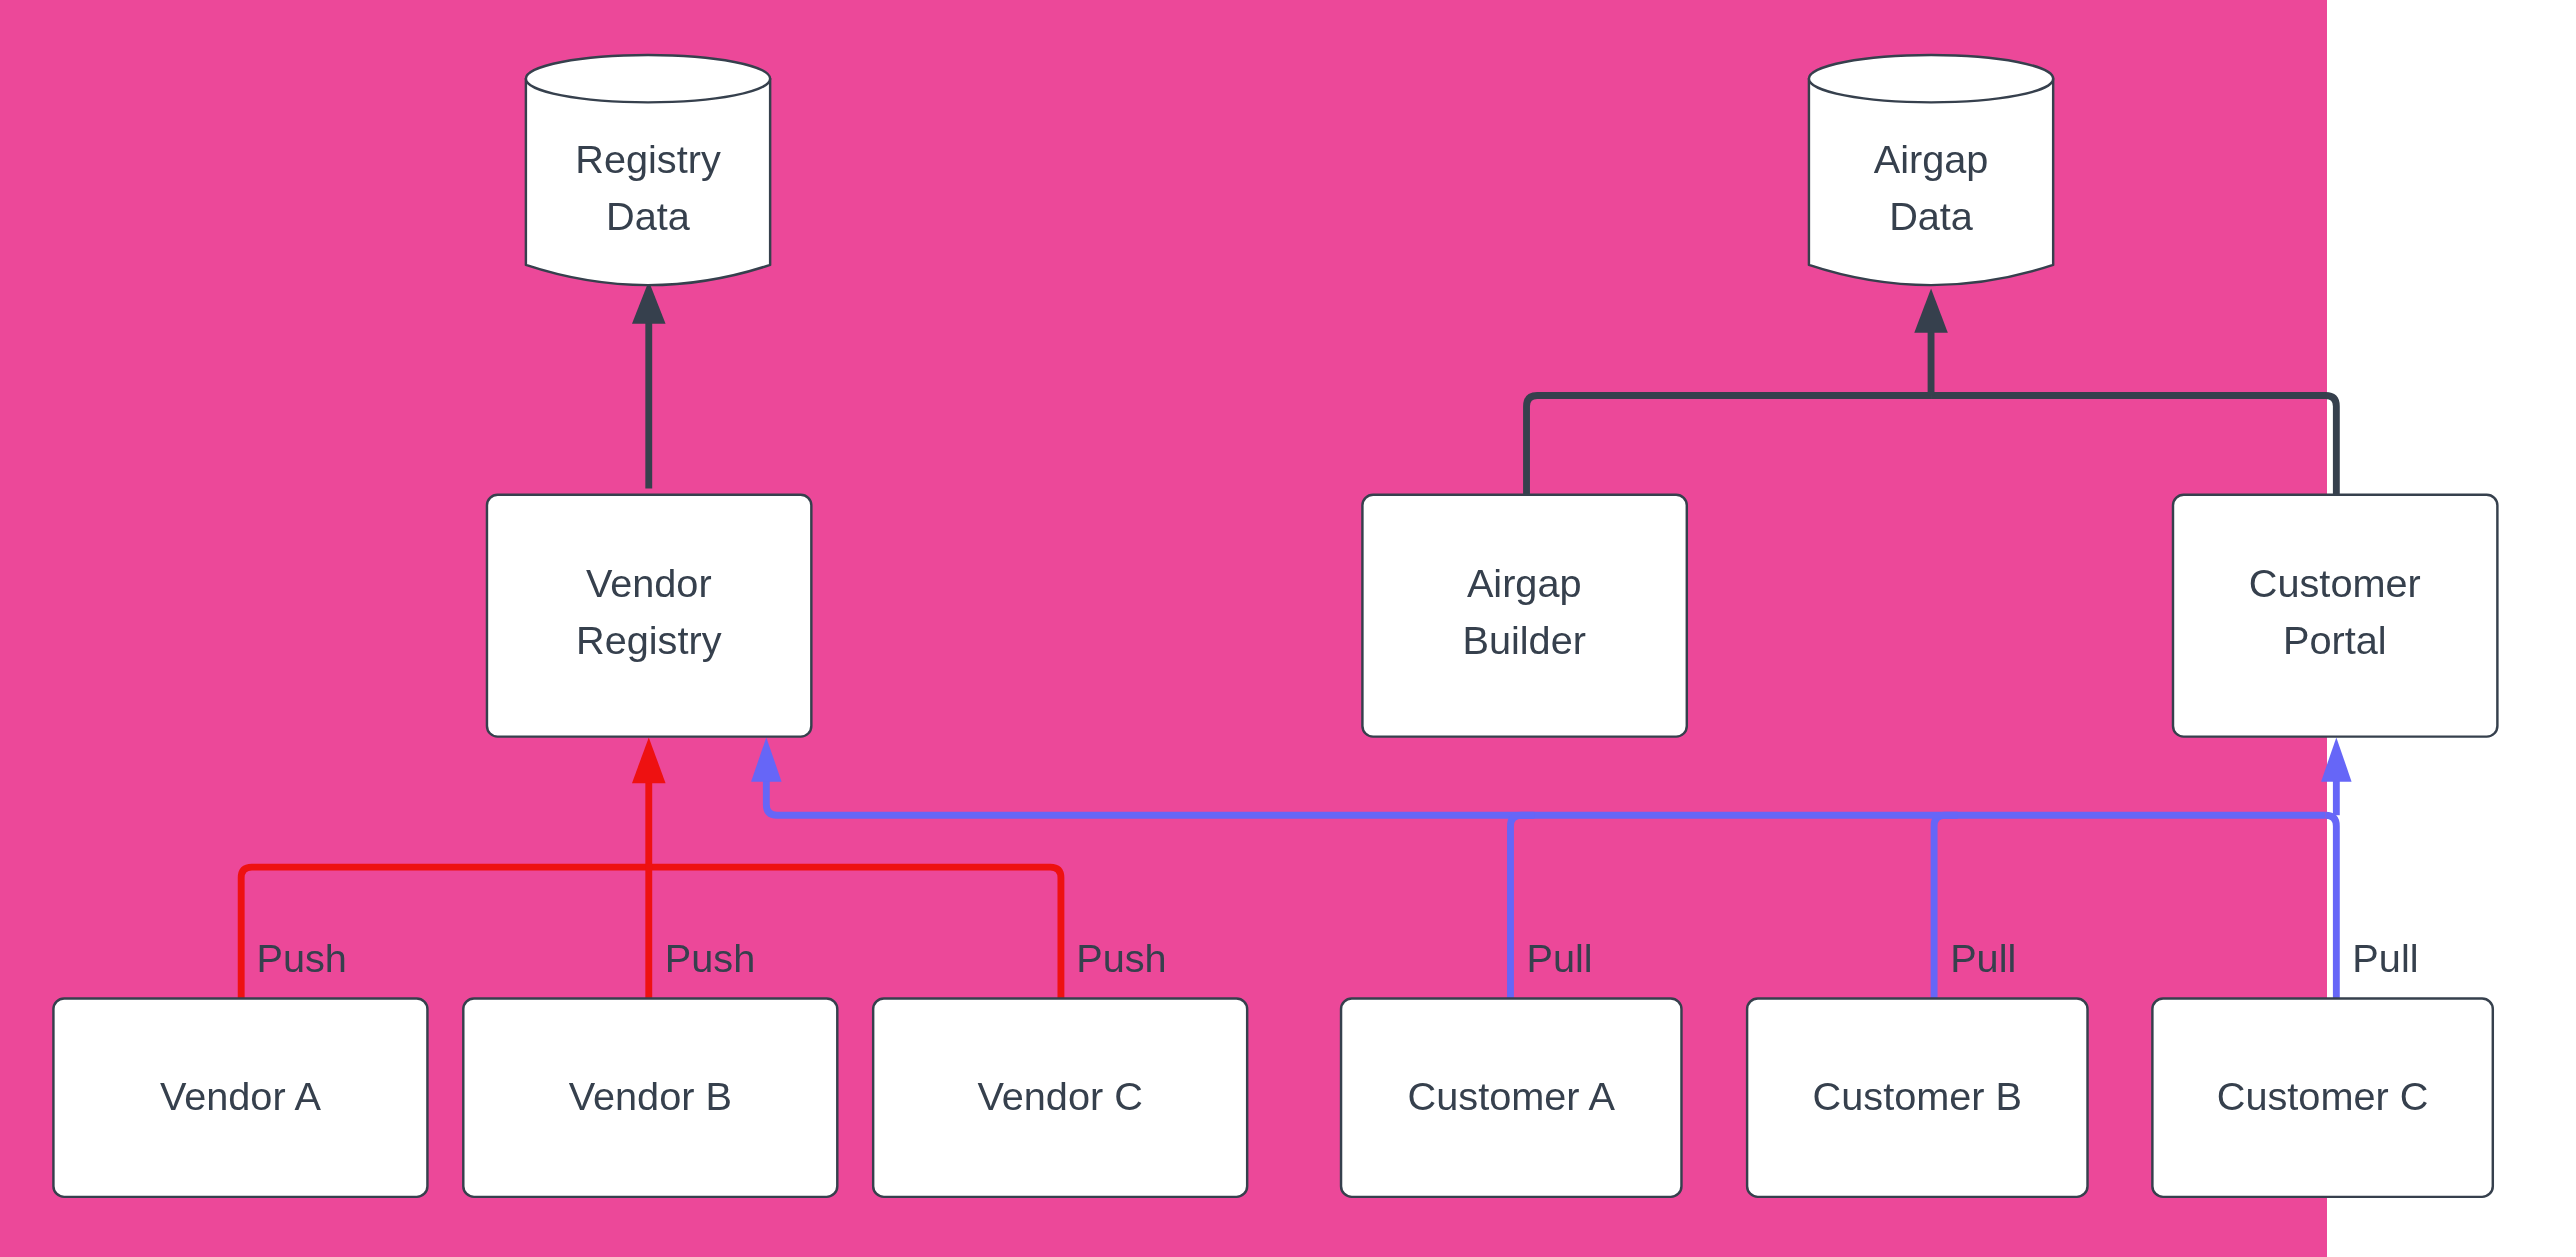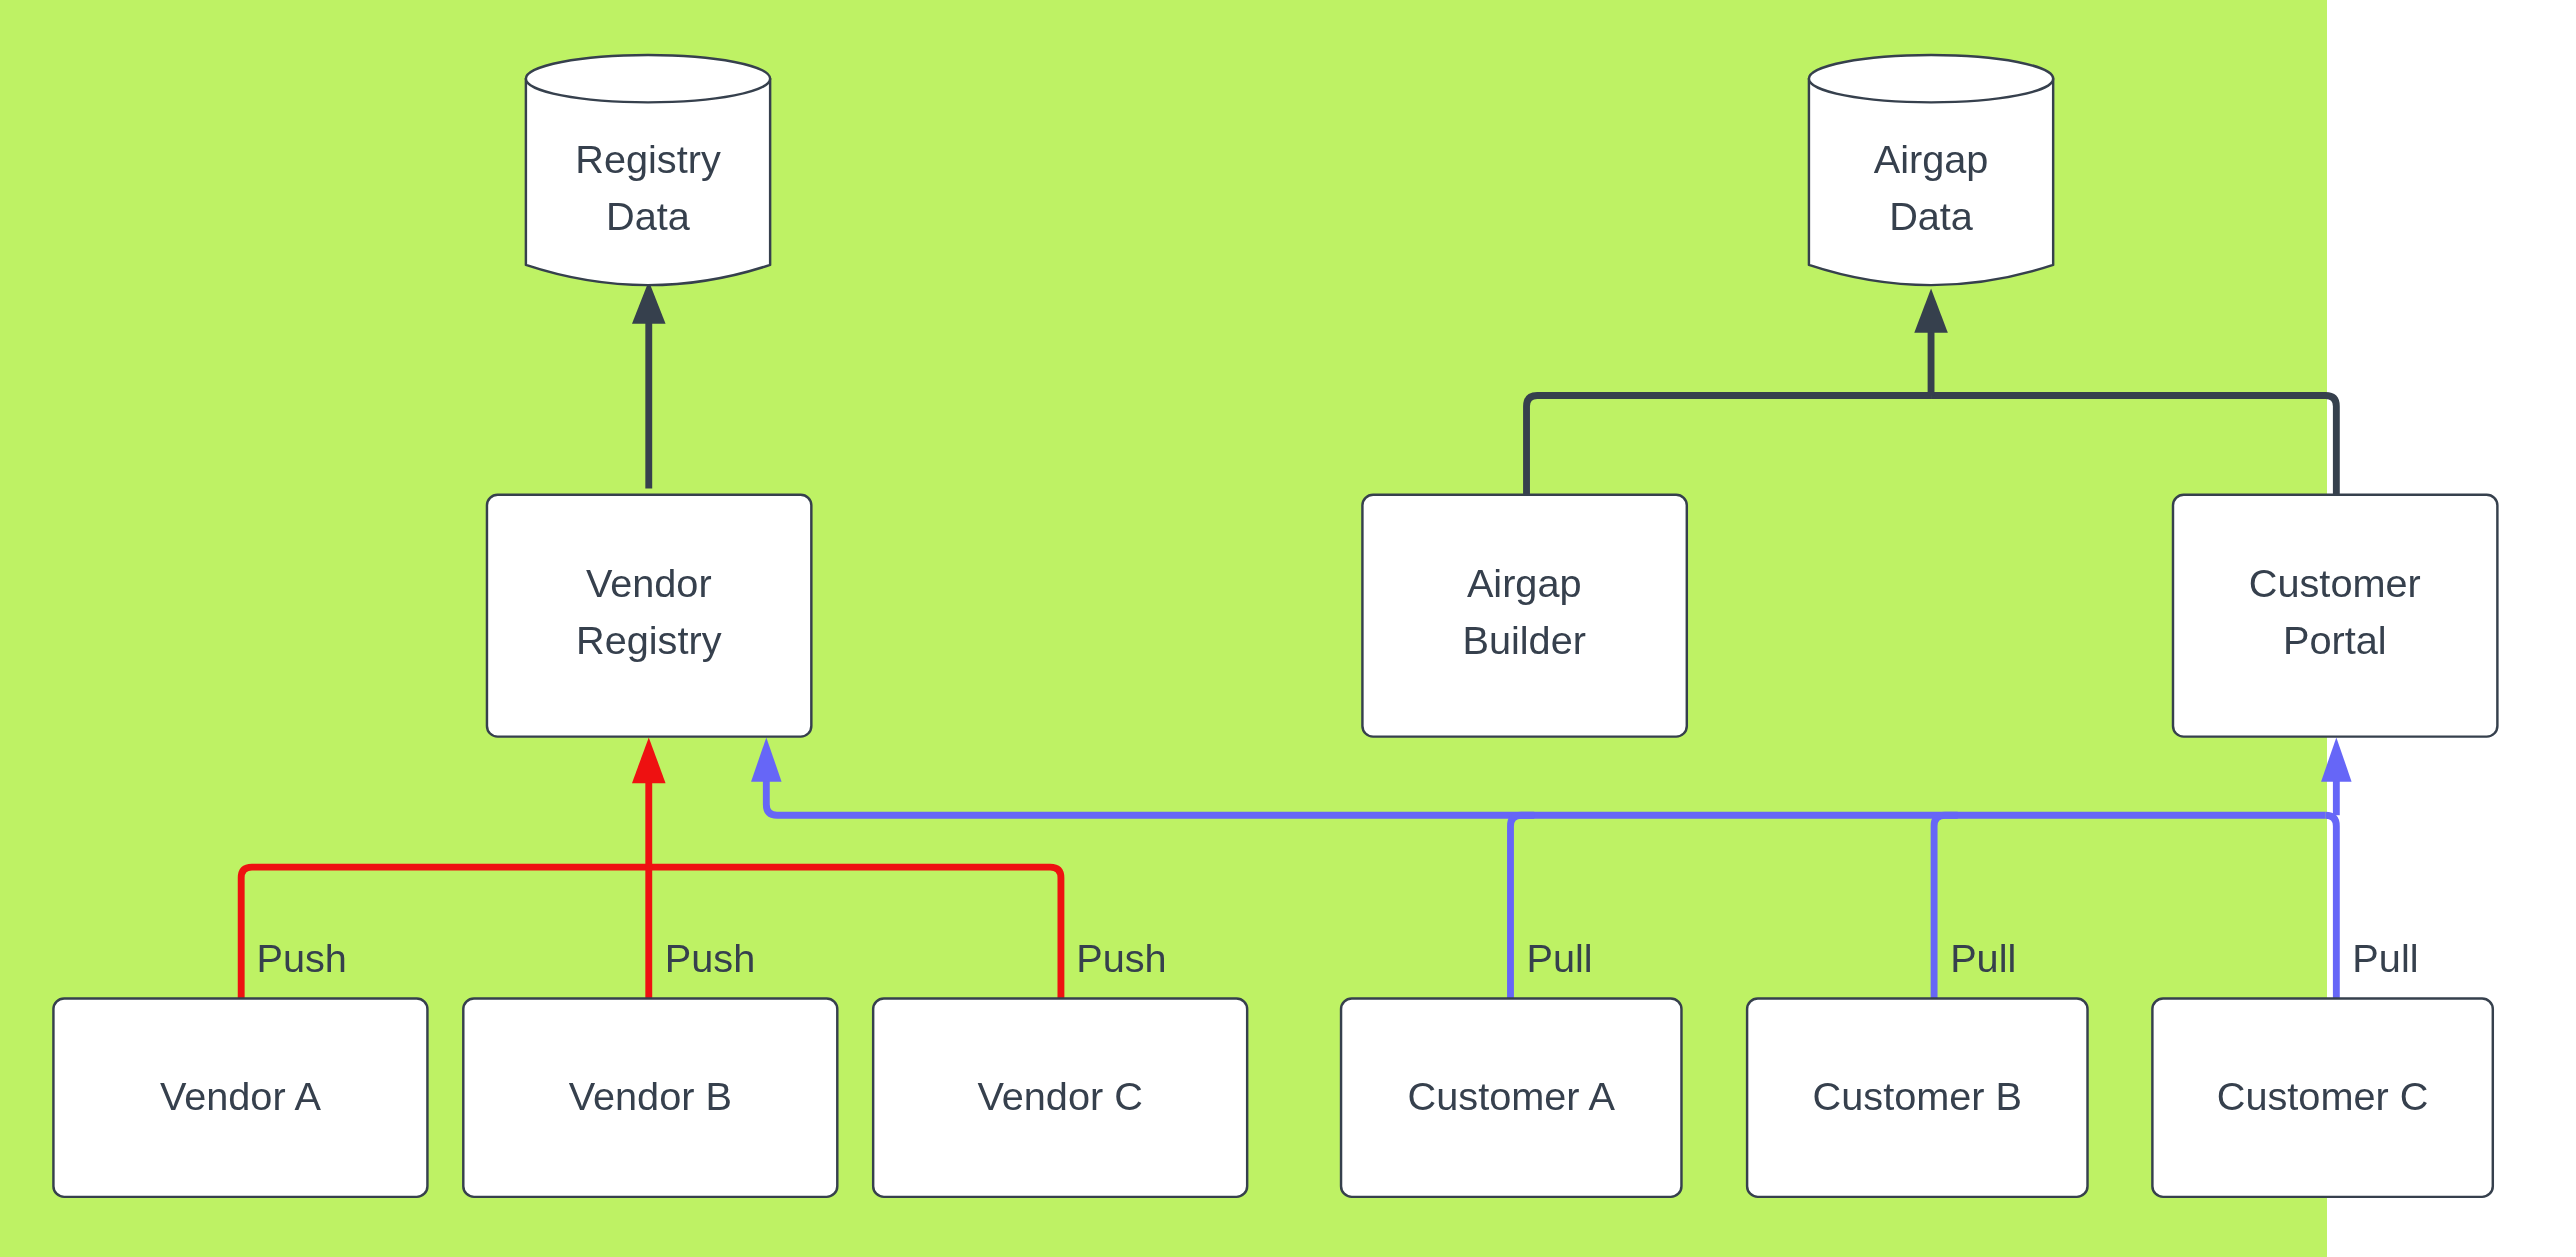--- a/index.html
+++ b/index.html
@@ -11,21 +11,21 @@
   body {
     width: 2576px;
     height: 1258px;
     font-family: "Liberation Sans", sans-serif;
     overflow: hidden;
   }
   #diagram-root {
     position: relative;
     width: 2327px;
     height: 1258px;
-    background: #bef264;
+    background: #ec4899;
   }
   svg#diagram-canvas {
     position: absolute;
     top: 0;
     left: 0;
     width: 2576px;
     height: 1258px;
     display: block;
   }
   .node-shape {

